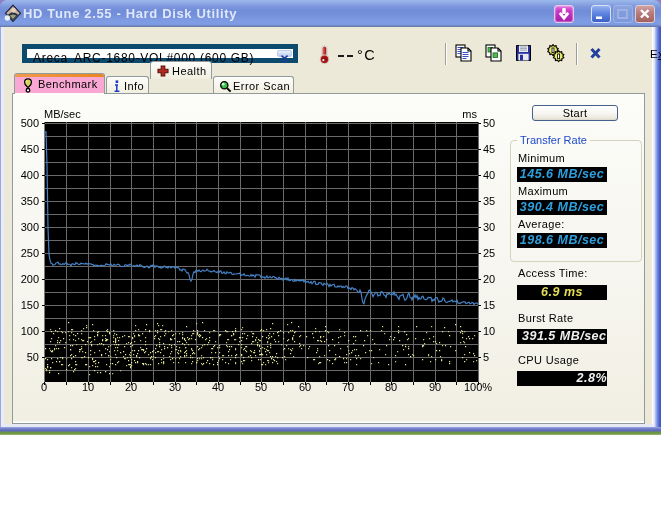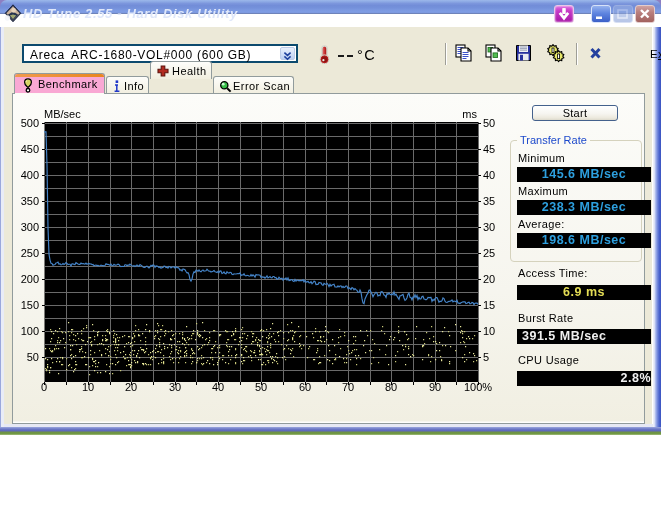--- a/index.html
+++ b/index.html
@@ -4,24 +4,23 @@
 <style>
 * { margin:0; padding:0; box-sizing:border-box; }
 html,body { width:661px; height:512px; background:#fff; font-family:"Liberation Sans",sans-serif; }
 #win { position:absolute; left:0; top:0; width:661px; height:434px; }
 
 
 #cornL,#cornR { position:absolute; top:0; width:7px; height:7px; background:#8d7fc2; z-index:0; }
 #cornL{left:0;} #cornR{right:0;}
 
 #title {
-  position:absolute; left:0; top:0; width:661px; height:14px; z-index:1;
+  position:absolute; left:0; top:0; width:661px; height:27px; z-index:1;
   border-radius:7px 7px 0 0;
   background:linear-gradient(180deg,#9db7ea 0%,#93b0e7 7%,#7b95dc 26%,#728dd8 40%,#7490da 55%,#7c99e1 72%,#7f9de4 86%,#7b96dd 92%,#6a7cad 98%,#637397 100%);
-  font-style:italic;
 }
 #title .cap {
   position:absolute; left:23px; top:6px; font-size:13px; font-weight:bold;
   color:#dfe7fa; letter-spacing:0.65px;
 }
 
 #appico { position:absolute; left:4px; top:4px; width:20px; height:20px; z-index:2; }
 
 
 .wbtn { position:absolute; top:5px; width:20px; height:18px; border-radius:3px; z-index:2; }
@@ -36,21 +35,21 @@
 #brdL2 { position:absolute; left:1px; top:27px; width:3px; height:400px; background:#e9ecf7; z-index:3; }
 #brdR { position:absolute; left:653px; top:27px; width:8px; height:400px; background:linear-gradient(90deg,#eceef8 0%,#eceef8 14%,#b9c5f1 28%,#7b8fde 52%,#4a63cd 78%,#3a53c0 100%); z-index:3; }
 #brdB1 { position:absolute; left:0; top:424px; width:661px; height:3px; background:#e6e8f4; z-index:2; }
 #brdB2 { position:absolute; left:0; top:427px; width:661px; height:4px; background:linear-gradient(180deg,#9aa6dd 0%,#6b77c6 55%,#5a66bb 100%); z-index:4; }
 #brdGreen { position:absolute; left:0; top:431px; width:661px; height:3.5px; background:linear-gradient(180deg,#64719f 0%,#6e9444 38%,#719944 78%,#b9cf99 100%); z-index:4; }
 
 
 #client { position:absolute; left:1px; top:27px; width:651px; height:397px; background:#ece9d8; z-index:1; }
 
 
-#combo { position:absolute; left:22px; top:44px; width:276px; height:19px; background:#fff; border:2px solid #0c4a6e; z-index:4; font-size:12px; letter-spacing:0.7px; }
+#combo { position:absolute; left:22px; top:44px; width:276px; height:19px; background:#fff; border:5px solid #0c4a6e; z-index:4; font-size:12px; letter-spacing:0.7px; }
 #combo .t1 { position:absolute; left:6px; top:2px; color:#000; }
 #combo .t2 { position:absolute; left:47px; top:2px; color:#000; }
 #combo .drop { position:absolute; right:1px; top:1px; bottom:1px; width:15px; border-radius:2px;
   background:linear-gradient(180deg,#e9f0fc 0%,#d3e0f8 50%,#bccff2 100%); border:1px solid #bccbe8; }
 
 .tico { position:absolute; z-index:4; }
 .tbtxt { position:absolute; z-index:4; font-size:11px; color:#000; }
 .tsep { position:absolute; width:1px; height:22px; top:43px; background:#9e9e96; box-shadow:1px 0 0 #fff; z-index:4; }
 
 
@@ -70,22 +69,22 @@
 #page { position:absolute; left:12px; top:93px; width:633px; height:331px; border:1px solid #919b9c; background:linear-gradient(180deg,#fcfcf9 0%,#f6f5ee 60%,#f1efe2 100%); box-shadow:inset 0 -1.5px 0 rgba(255,255,255,0.9); z-index:5; }
 #pagegap { position:absolute; left:15px; top:93px; width:89px; height:1px; background:#fcfbf6; z-index:6; }
 
 
 #startBtn { position:absolute; left:532px; top:105px; width:86px; height:16px; z-index:7;
   border:1px solid #44618c; border-radius:3px; background:linear-gradient(180deg,#ffffff 0%,#f6f5f0 55%,#ece9dd 85%,#dcd9cc 100%);
   font-size:11px; letter-spacing:0.3px; text-align:center; line-height:14px; color:#000; }
 #grpTR { position:absolute; left:510px; top:140px; width:132px; height:122px; border:1px solid #d5d2bd; border-radius:4px; z-index:6; }
 #grpTR .glbl { position:absolute; left:6px; top:-7px; padding:0 3px; background:#fbfaf5; color:#1d4acc; font-size:11px; }
 .flabel { position:absolute; z-index:7; font-size:11px; letter-spacing:0.35px; color:#000; white-space:nowrap; }
-.vbox { position:absolute; left:517px; width:134px; height:15px; background:#000; z-index:7;
-  font-size:12.5px; font-weight:bold; text-align:center; line-height:15px; letter-spacing:0.5px; white-space:nowrap; }
+.vbox { position:absolute; left:517px; width:90px; height:15px; background:#000; z-index:7;
+  font-size:12.5px; font-weight:bold; text-align:center; line-height:15px; letter-spacing:0.5px; white-space:nowrap;font-style:italic; }
 .cyan { color:#2d9fde; } .yel { color:#e3dc55; } .wht { color:#efefef;text-align:right; }
 </style>
 </head>
 <body>
 <div id="win">
   <div id="cornL"></div>
     <div id="cornR"></div>
   <div id="title">
       <div class="cap">HD Tune 2.55 - Hard Disk Utility</div>
     </div>
@@ -234,21 +233,21 @@
   </div>
   <div id="pagegap"></div>
 
   <div id="startBtn">Start</div>
   <div id="grpTR">
       <div class="glbl">Transfer Rate</div>
     </div>
   <div class="flabel" style="left:518px;top:152px;">Minimum</div>
   <div class="vbox cyan" style="top:167px;">145.6 MB/sec</div>
   <div class="flabel" style="left:518px;top:185px;">Maximum</div>
-  <div class="vbox cyan" style="top:200px;">238.3 MB/sec</div>
+  <div class="vbox cyan" style="top:200px;">390.4 MB/sec</div>
   <div class="flabel" style="left:518px;top:218px;">Average:</div>
   <div class="vbox cyan" style="top:233px;">198.6 MB/sec</div>
   <div class="flabel" style="left:518px;top:267px;">Access Time:</div>
   <div class="vbox yel" style="top:285px;">6.9 ms</div>
   <div class="flabel" style="left:518px;top:312px;">Burst Rate</div>
   <div class="vbox wht" style="top:329px;text-align:left;padding-left:5px;">391.5 MB/sec</div>
   <div class="flabel" style="left:518px;top:354px;">CPU Usage</div>
   <div class="vbox wht" style="top:371px;">2.8%</div>
 
   <svg width="661" height="433" viewBox="0 0 661 433" style="position:absolute;left:0;top:0;z-index:6" font-family="Liberation Sans, sans-serif">

